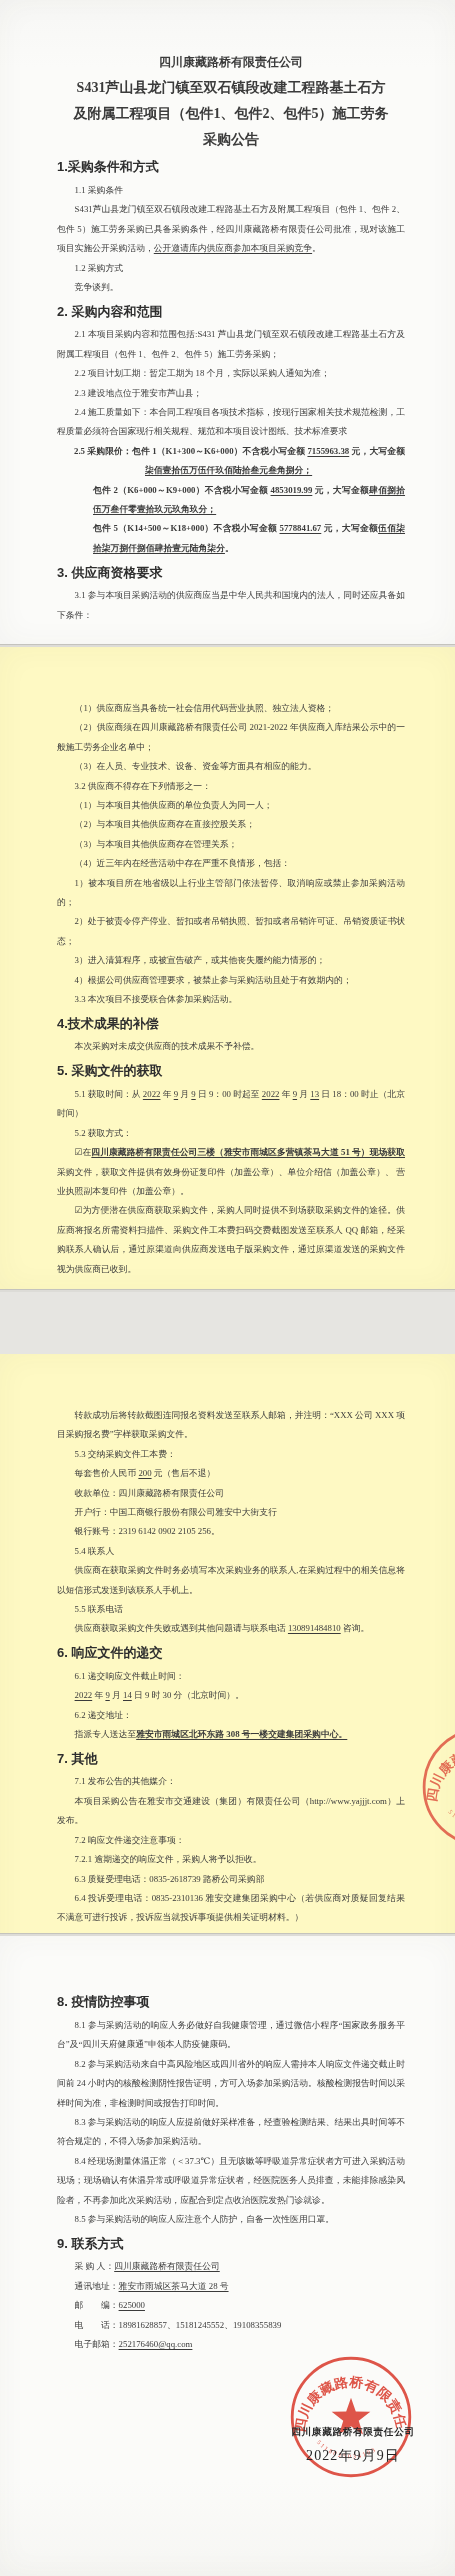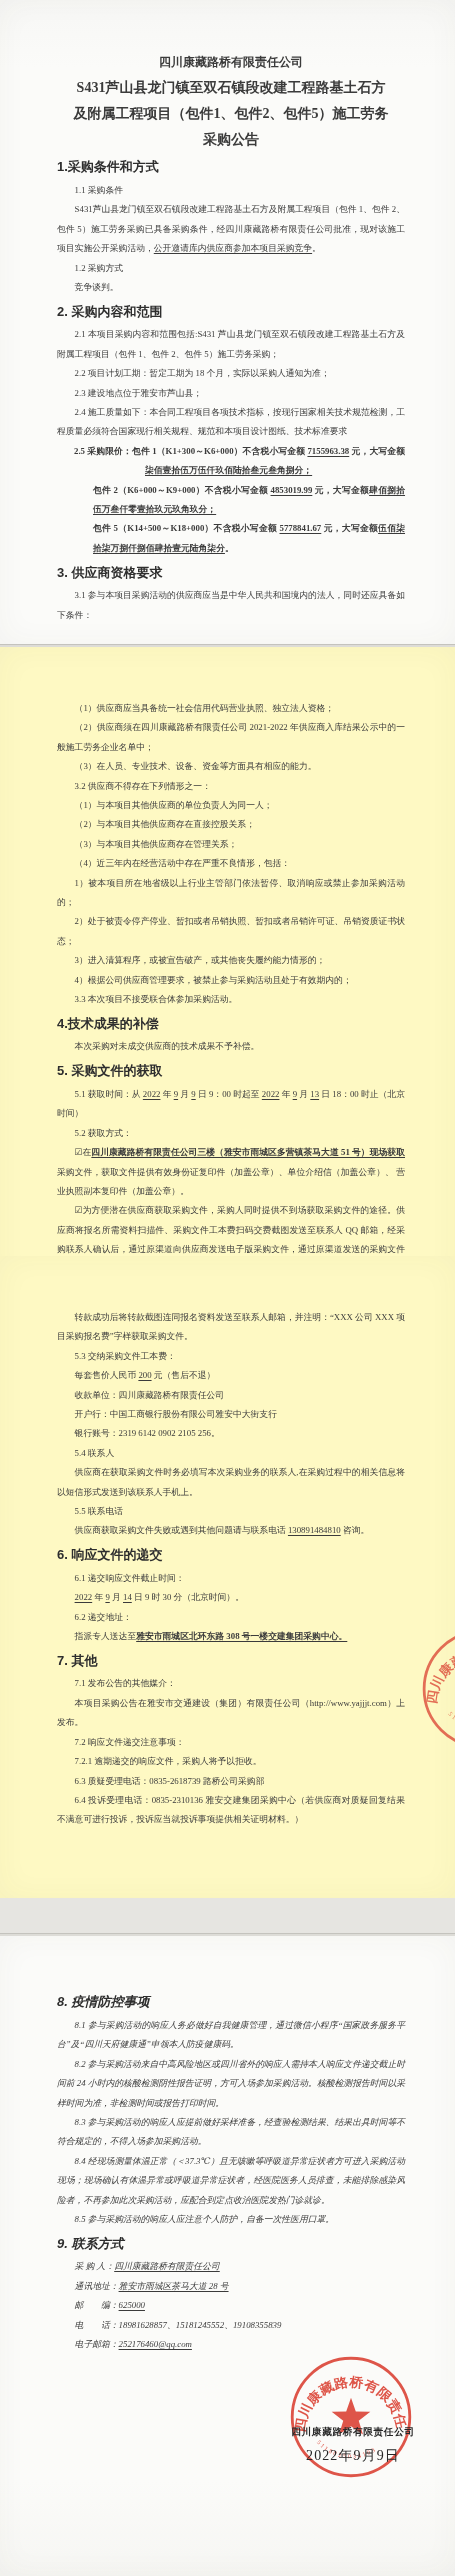--- a/index.html
+++ b/index.html
@@ -9,24 +9,24 @@
     font-family:"Liberation Serif","DejaVu Serif",serif;
     color:#3b3b3b;
   }
   .page{
     position:absolute;left:0;width:455px;background:#fef9c3;
     overflow:hidden;
     box-shadow:inset 0 0 31px rgba(60,60,50,.045);
   }
   .page-1{top:0;height:644px;background:linear-gradient(#f7f7f5,#fbfbf9 68px);}
   .page-2{top:647px;height:642px;}
-  .page-3{top:1256px;height:642px;}
+  .page-3{top:1354px;height:642px;}
   .page-4{top:1936px;height:640px;background:linear-gradient(#fbfbf9 85%,#f6f6f3);}
   .content{margin:0 50px 0 57px;text-align:justify;}
-  .pad1{padding-top:49px;} .pad2{padding-top:52px;} .pad3{padding-top:52px;} .pad4{padding-top:52px;font-style:italic;}
+  .pad1{padding-top:49px;} .pad2{padding-top:52px;} .pad3{padding-top:52px;} .pad4{padding-top:52px;}
   .blk{margin:0;font-size:8.8px;line-height:19.4px;}
   .t1{font-size:12px;font-weight:bold;text-align:center;line-height:26px;text-indent:0;}
   .t2{font-size:14px;font-weight:bold;text-align:center;line-height:26px;text-indent:0;}
   .h{
     font-family:"Liberation Sans","DejaVu Sans",sans-serif;
     font-size:13px;font-weight:bold;color:#2e2e2e;
     line-height:24px;margin:2.3px 0 1.7px;text-indent:0;
   }
   .p{text-indent:2em;}
   .ph{margin-left:88px;text-indent:-71px;}

